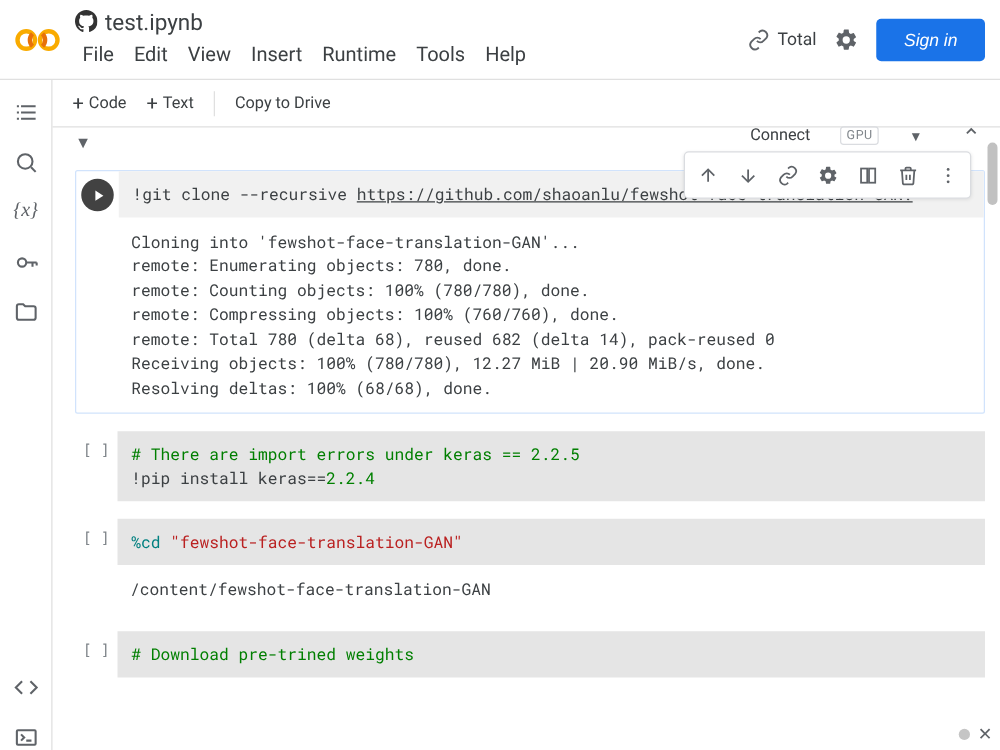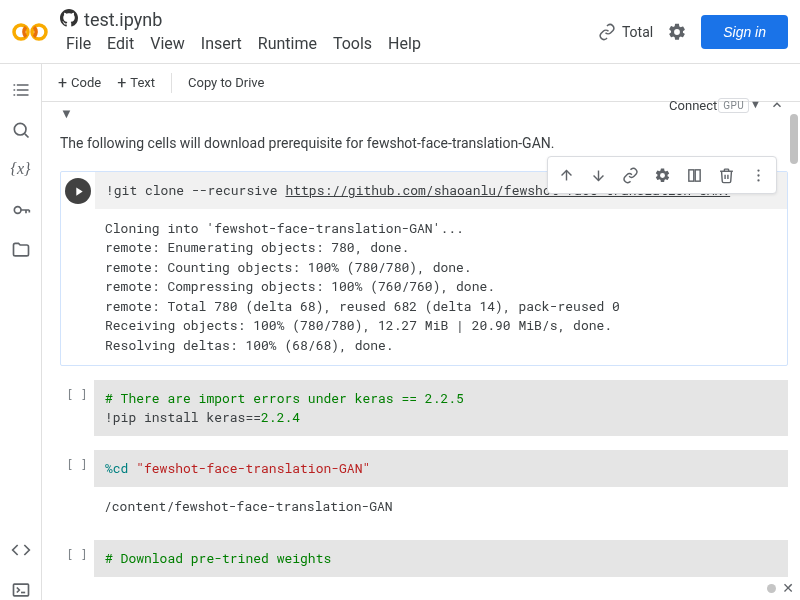--- a/index.html
+++ b/index.html
@@ -18,21 +18,21 @@
 .gear-icon { width: 20px; height: 20px; cursor: pointer; color: #5f6368; }
 .signin { background: #1a73e8; color: #ffffff; border: none; padding: 9px 22px; border-radius: 4px; font-size: 14px; font-weight: 500; cursor: pointer; font-style: italic; }
 .main { display: flex; height: calc(600px - 64px); }
 .leftbar { width: 42px; display: flex; flex-direction: column; align-items: center; gap: 20px; padding-top: 16px; border-right: 1px solid #e0e0e0; }
 .leftbar .licon { width: 20px; height: 20px; color: #5f6368; cursor: pointer; }
 .leftbar .spacer { flex: 1; }
 .content { flex: 1; display: flex; flex-direction: column; }
 .secondary { display: flex; align-items: center; padding: 6px 8px; border-bottom: 1px solid #e0e0e0; height: 38px; font-size: 13px; }
 .secbtn { display: flex; align-items: center; gap: 4px; padding: 4px 8px; cursor: pointer; color: #3c4043; }
 .sep { width: 1px; height: 20px; background: #e0e0e0; margin: 0 8px; }
-.sec-right { margin-left: auto; display: flex; align-items: flex-start; gap: 1px; margin-top: 48px; }
+.sec-right { margin-left: auto; display: flex; align-items: flex-end; gap: 24px; margin-top: 48px; }
 .connect { font-size: 13px; color: #3c4043; cursor: pointer; }
 .gpu-badge { font-size: 10px; color: #80868b; border: 1px solid #dadce0; padding: 1px 4px; border-radius: 3px; letter-spacing: 0.4px; }
 .dropdown-caret { color: #5f6368; font-size: 11px;}
 .chev-up { color: #5f6368; cursor: pointer; padding: 0 8px;}
 .notebook { flex:1; position: relative; overflow: hidden; padding: 0 0 0 18px; }
 .scrollbar-right { position: absolute; right: 2px; top: 12px; width: 8px; height: 50px; background: #c1c1c1; border-radius: 4px; }
 .section-header { display:flex; align-items:center; gap: 10px; margin: 4px 0 14px 0; }
 .section-header .arrow { color:#5f6368; cursor:pointer; font-size: 13px;}
 .section-title { font-size: 22px; color: #616161; font-weight: 400;}
 .section-intro { font-size: 14px; color: #3c4043; margin-bottom: 20px; margin-left: 0; }
@@ -153,21 +153,20 @@
             </svg></span>
       </div>
     </div>
 
     <div class="notebook">
       <div class="scrollbar-right"></div>
 
       <div class="section-header">
         <span class="arrow">▼</span>
       </div>
-      <p class="section-intro">The following cells will download prerequisite for fewshot-face-translation-GAN.</p>
 
       <div class="cell active">
         <div class="toolbar">
           <span class="tbtn">
               <svg viewBox="0 0 24 24" fill="none" stroke="currentColor" stroke-width="2">
                 <line x1="12" y1="19" x2="12" y2="5"></line>
                 <polyline points="5 12 12 5 19 12"></polyline>
               </svg>
             </span>
           <span class="tbtn">

